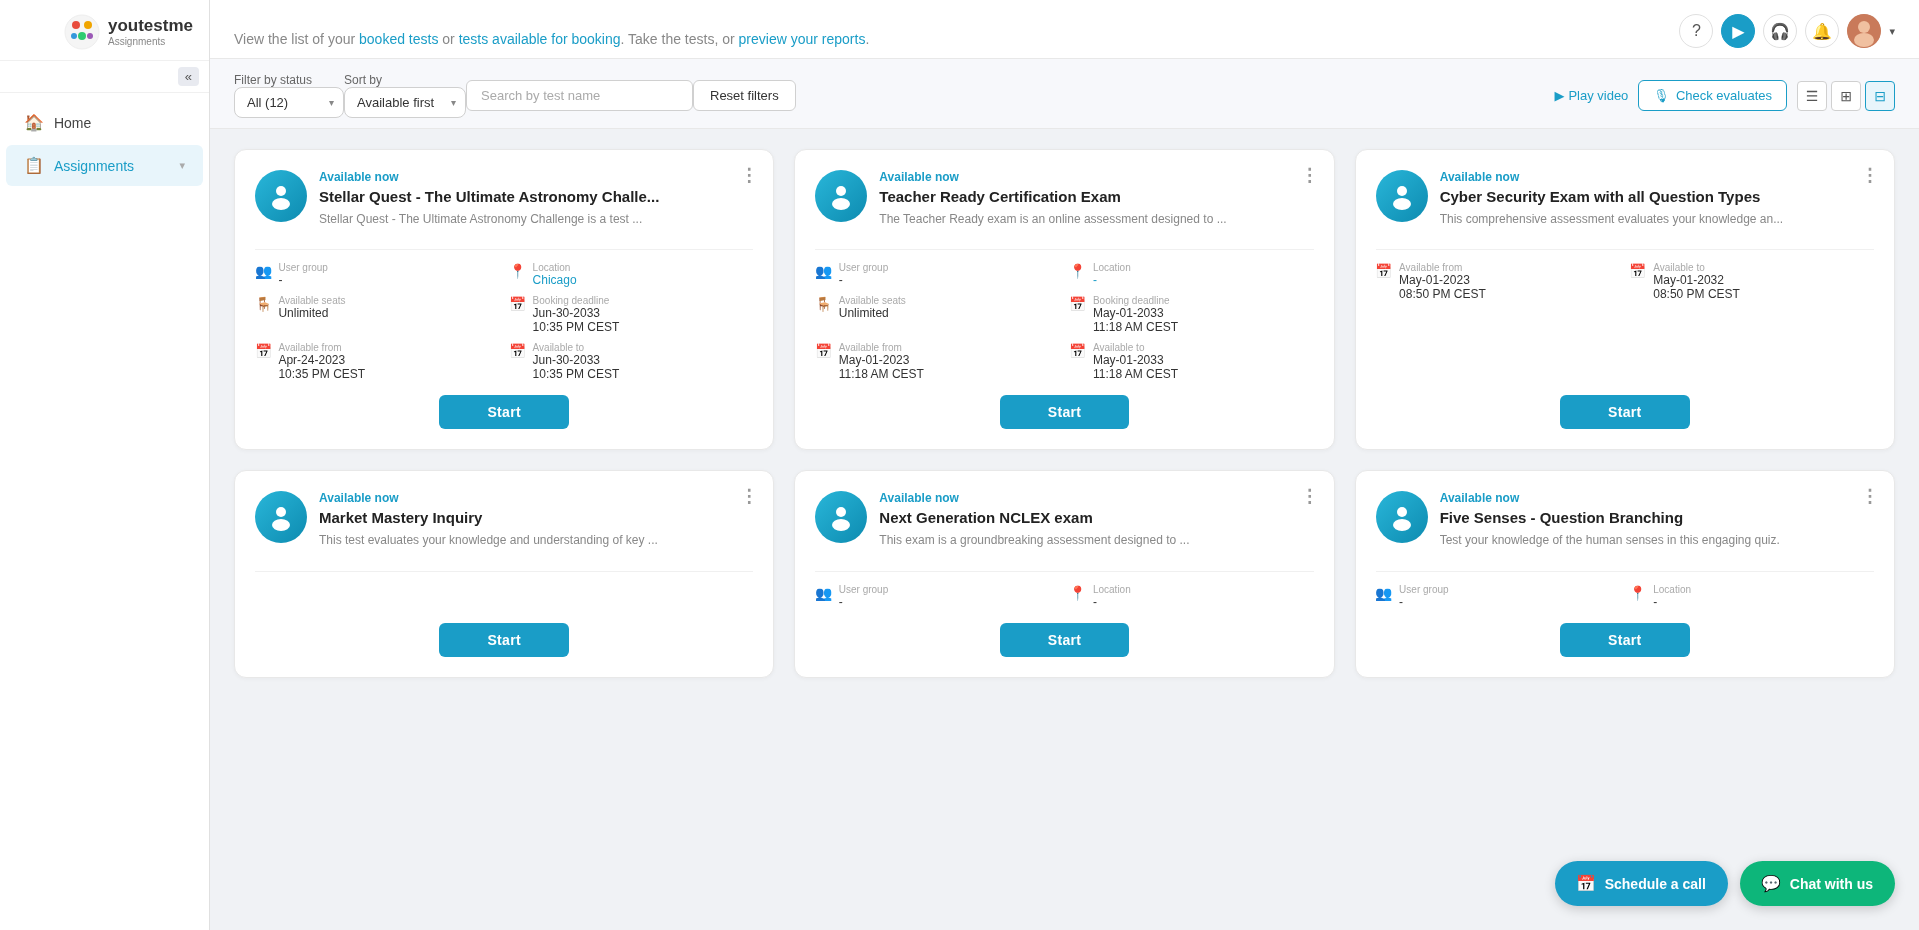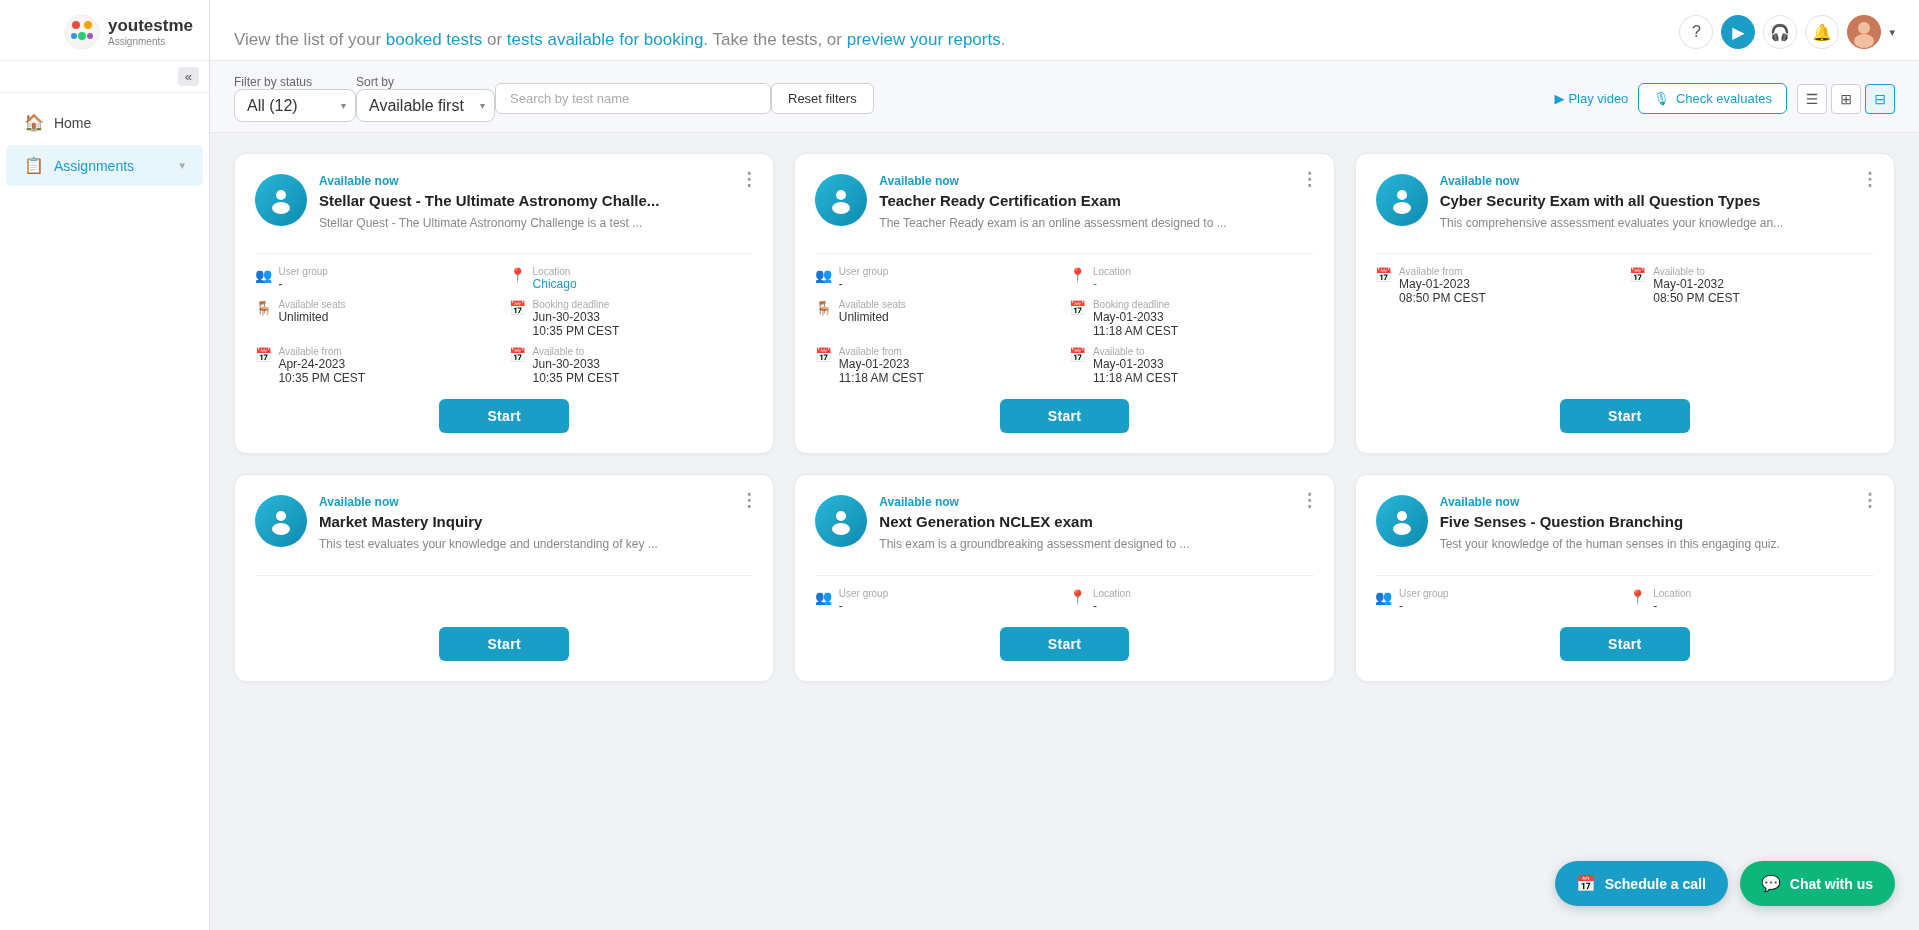--- a/index.html
+++ b/index.html
@@ -55,21 +55,21 @@
     .header {
       background: #fff;
       padding: 14px 24px 10px 24px;
       border-bottom: 1px solid #e8e8e8;
       display: flex;
       align-items: center;
       justify-content: space-between;
     }
     .header-left {}
     .header-title { font-size: 22px; font-weight: 700; color: #222; }
-    .header-sub { font-size: 17px; color: #888; margin-top: 16px; }
+    .header-sub { font-size: 14px; color: #888; margin-top: 16px; }
     .header-sub a { color: #1a9dc7; text-decoration: none; }
     .header-actions { display: flex; align-items: center; gap: 8px; }
     .header-icon-btn {
       width: 34px; height: 34px; border-radius: 50%; border: 1px solid #e0e0e0;
       background: #fff; display: flex; align-items: center; justify-content: center;
       cursor: pointer; font-size: 16px; color: #555;
     }
     .header-icon-btn.teal { background: #1a9dc7; color: #fff; border-color: #1a9dc7; }
     .avatar {
       width: 34px; height: 34px; border-radius: 50%; background: #d4a08a;
@@ -83,29 +83,29 @@
       background: #f7f8fb;
       padding: 14px 24px 10px 24px;
       display: flex;
       align-items: center;
       border-bottom: 1px solid #e8e8e8;
     }
     .filter-label { font-size: 12px; color: #666; margin-right: 4px; }
     .select-wrap { position: relative; display: flex; align-items: center; }
     .select-wrap select {
       appearance: none; border: 1px solid #d0d0d0; border-radius: 8px;
-      padding: 7px 30px 7px 12px; font-size: 16px; background: #fff;
+      padding: 7px 30px 7px 12px; font-size: 13px; background: #fff;
       cursor: pointer; color: #333; min-width: 110px;
     }
     .select-arrow {
       position: absolute; right: 10px; pointer-events: none; font-size: 10px; color: #888;
     }
     .search-input {
       border: 1px solid #d0d0d0; border-radius: 6px; padding: 7px 14px;
-      font-size: 13px; width: 276px; color: #333; background: #fff;
+      font-size: 13px; width: 227px; color: #333; background: #fff;
     }
     .search-input::placeholder { color: #aaa; }
     .reset-btn {
       border: 1px solid #d0d0d0; border-radius: 6px; padding: 7px 16px;
       font-size: 13px; background: #fff; cursor: pointer; color: #333;
     }
     .toolbar-right { margin-left: auto; display: flex; align-items: center; gap: 10px; }
     .play-video-link { color: #1a9dc7; font-size: 13px; display: flex; align-items: center; gap: 4px; text-decoration: none; }
     .check-equipment-btn {
       border: 1px solid #1a9dc7; border-radius: 6px; padding: 7px 14px;

